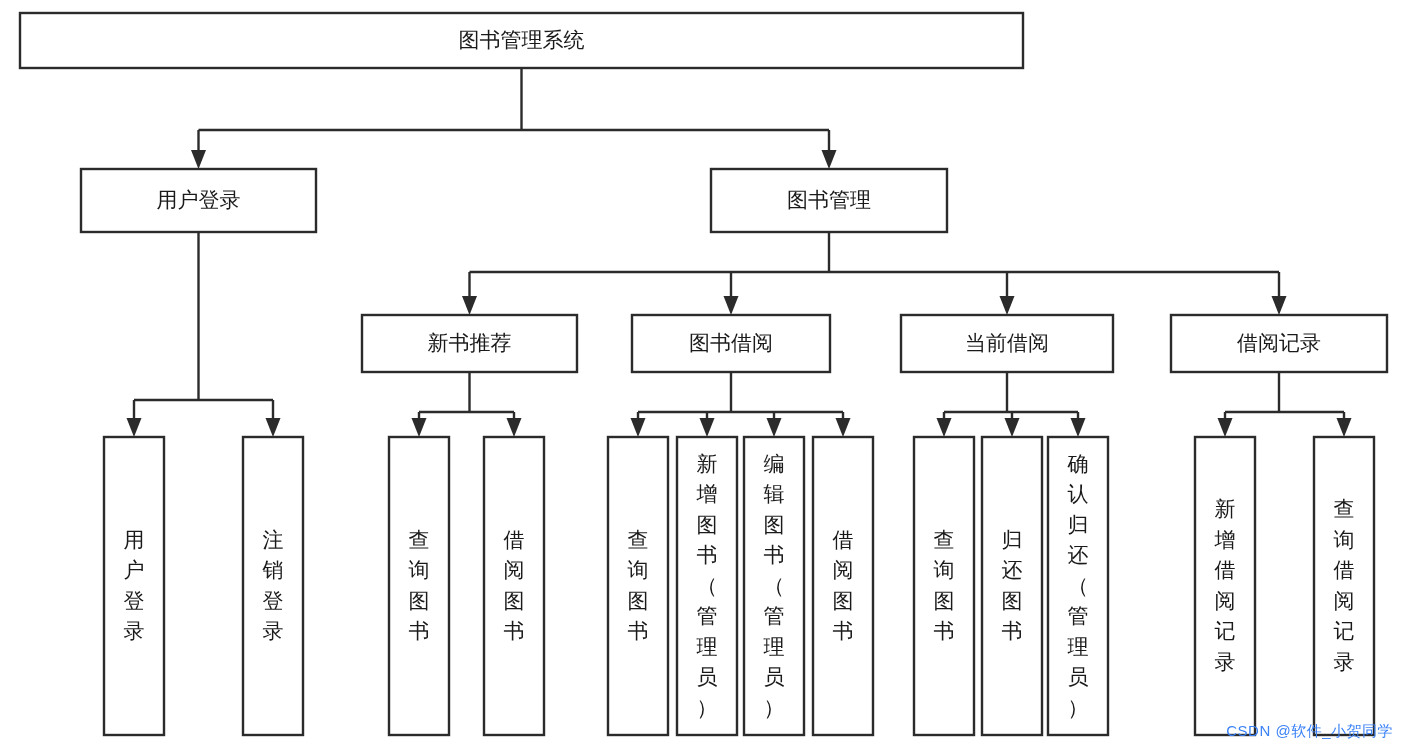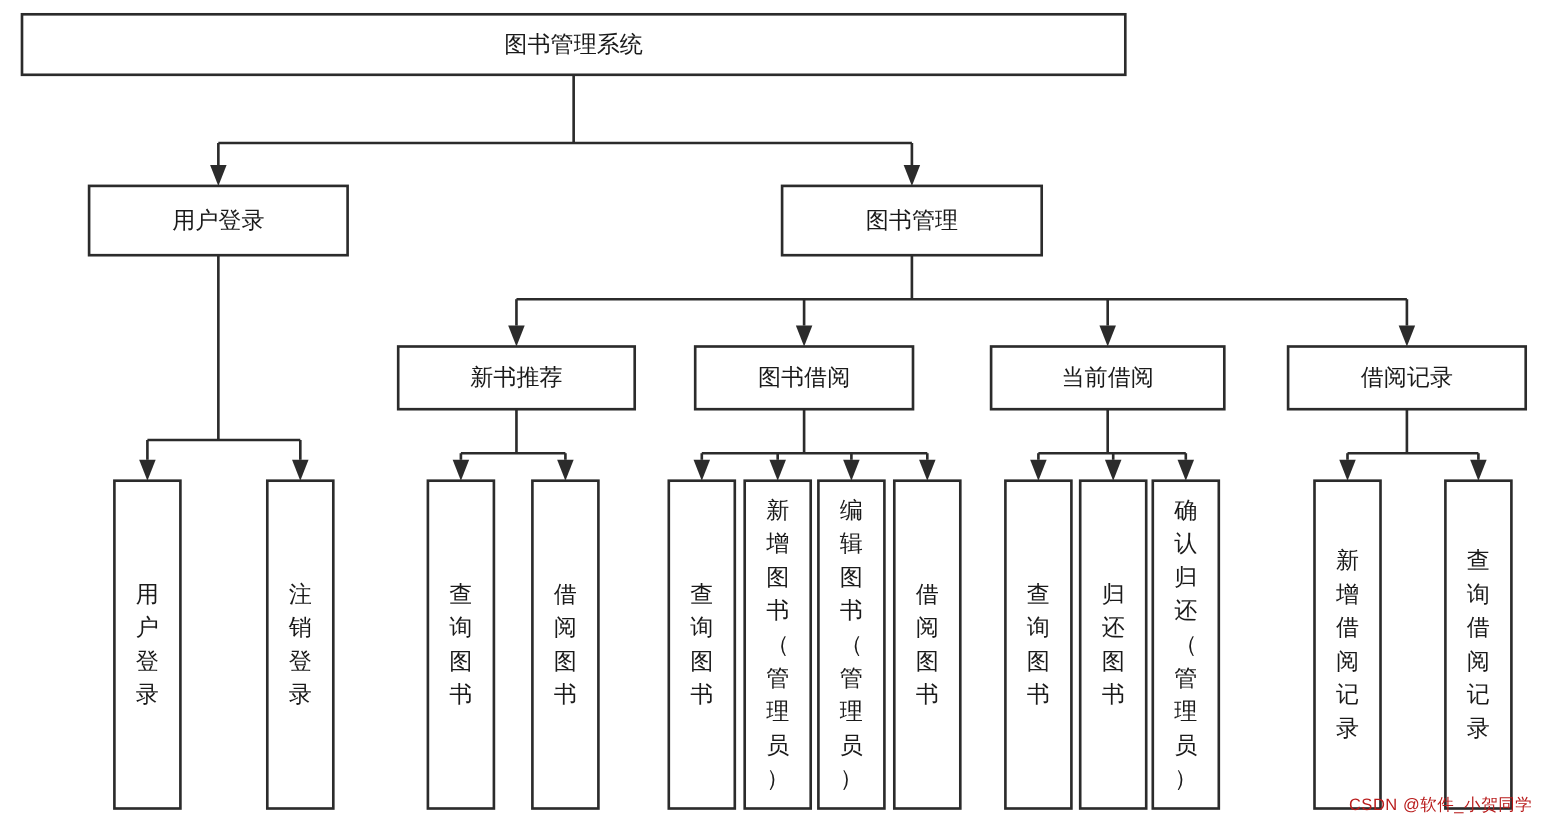--- a/index.html
+++ b/index.html
@@ -51,21 +51,21 @@
     font-family: "Liberation Sans", "DejaVu Sans", sans-serif;
     font-size: 21px;
     text-anchor: middle;
   }
   .watermark {
     position: absolute;
     right: 12px;
     bottom: 6px;
     font-family: "Liberation Sans", "DejaVu Sans", sans-serif;
     font-size: 15px;
-    color: #b91c1c;
+    color: #3b82f6;
     letter-spacing: 0.5px;
     white-space: nowrap;
     user-select: none;
   }
 </style>
 </head>
 <body>
 
 <div id="canvas">
   <svg id="diagram-svg" viewBox="0 0 1405 747">

